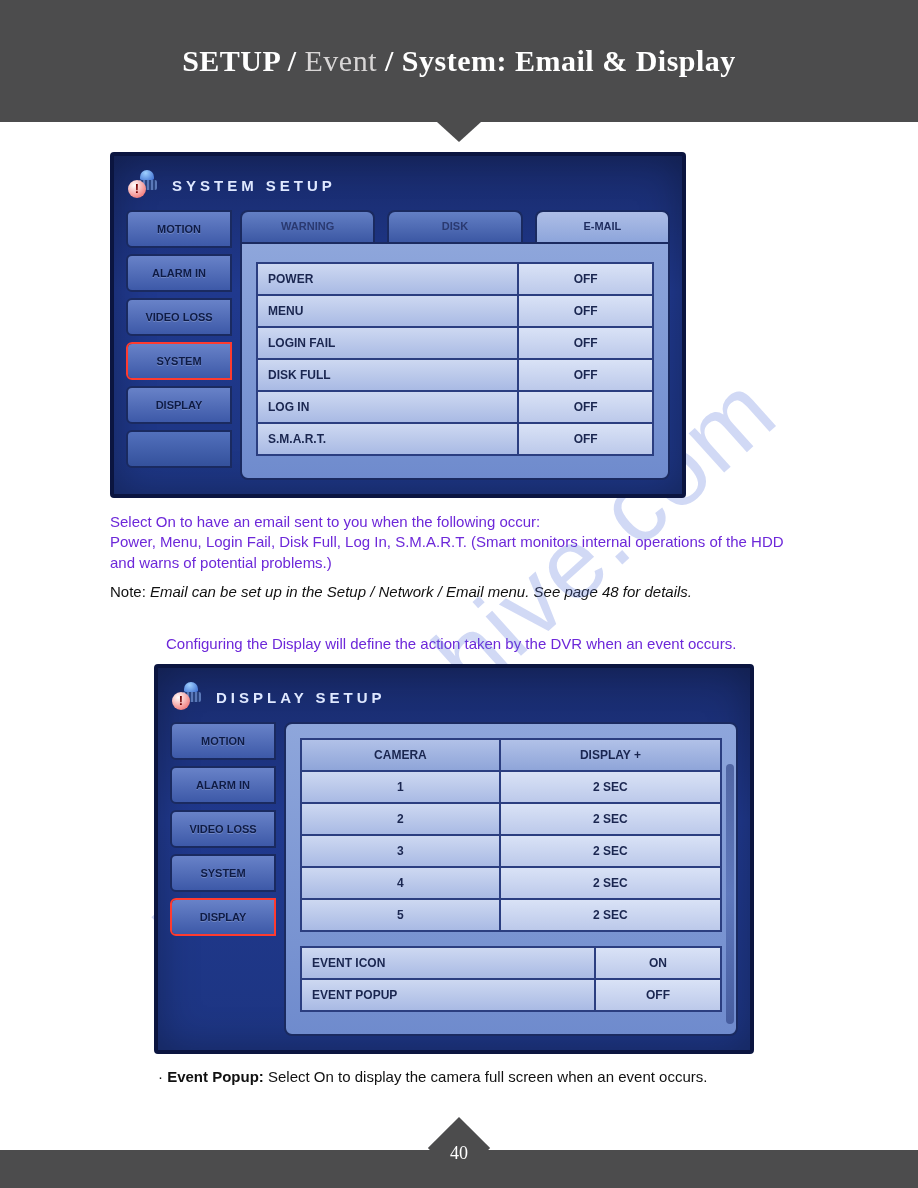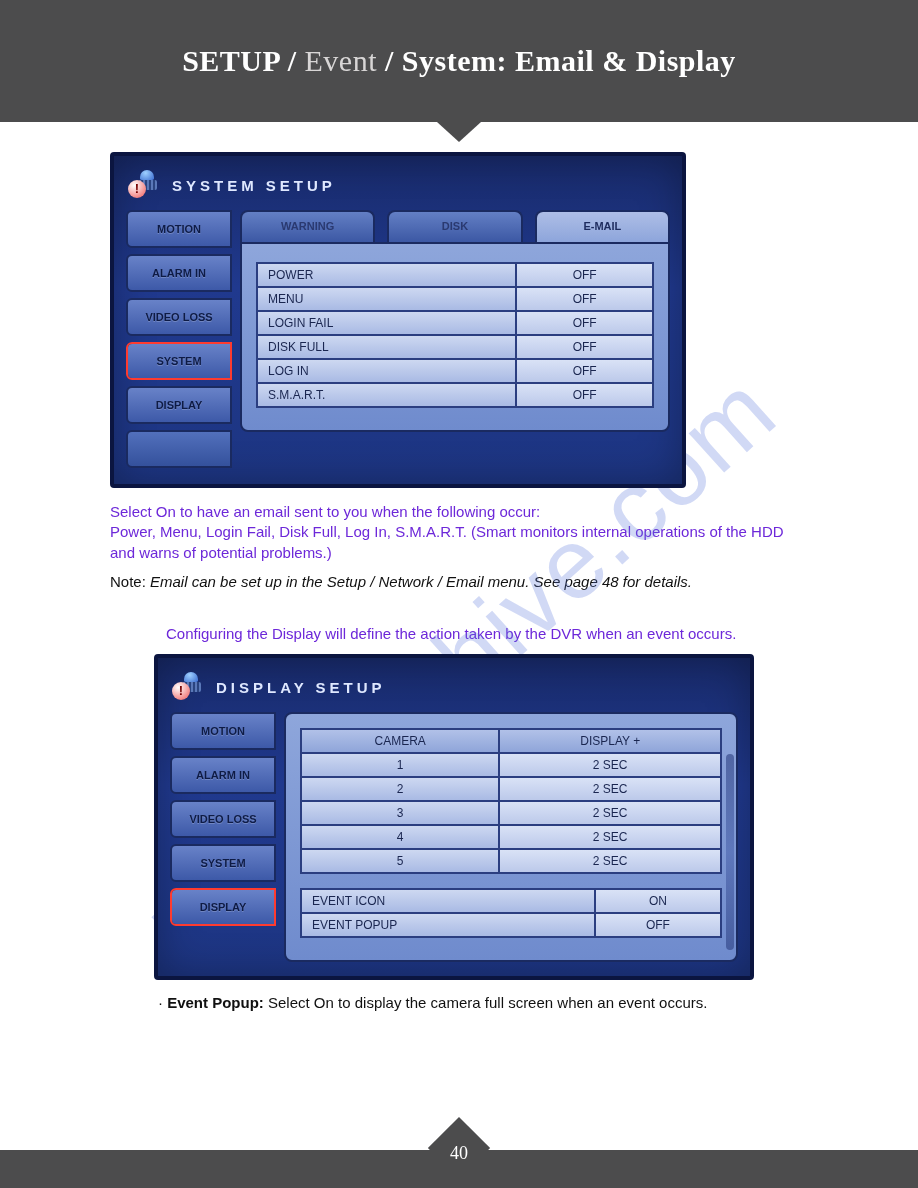--- a/index.html
+++ b/index.html
@@ -175,23 +175,23 @@
   table.dvr-tbl {
     width: 100%;
     border-collapse: collapse;
     font-size: 12px;
   }
   table.dvr-tbl th, table.dvr-tbl td {
     border: 2px solid #2b3e80;
     padding: 3px 10px;
     background: linear-gradient(180deg,#cdd8f1,#a9bae4);
     color: #1a2650;
-    font-weight: 400;
+    font-weight: 700;
     text-align: left;
-    height: 24px;
+    height: 32px;
   }
   table.dvr-tbl td.center, table.dvr-tbl th.center { text-align: center; }
   table.dvr-tbl td.val {
     background: linear-gradient(180deg,#d9e2f6,#bcc9ea);
     text-align: center;
   }
   table.dvr-tbl th {
     background: linear-gradient(180deg,#b1c1e8,#8fa5d9);
     text-align: center;
     margin-left: 47px;

